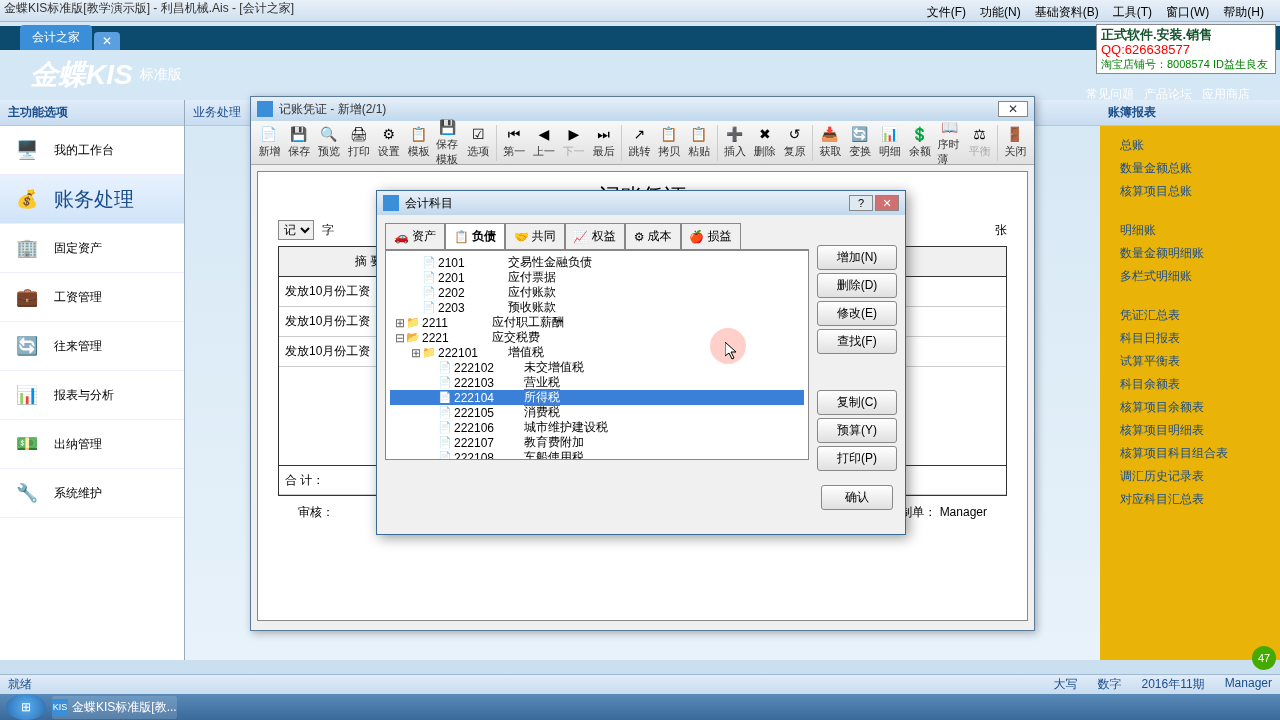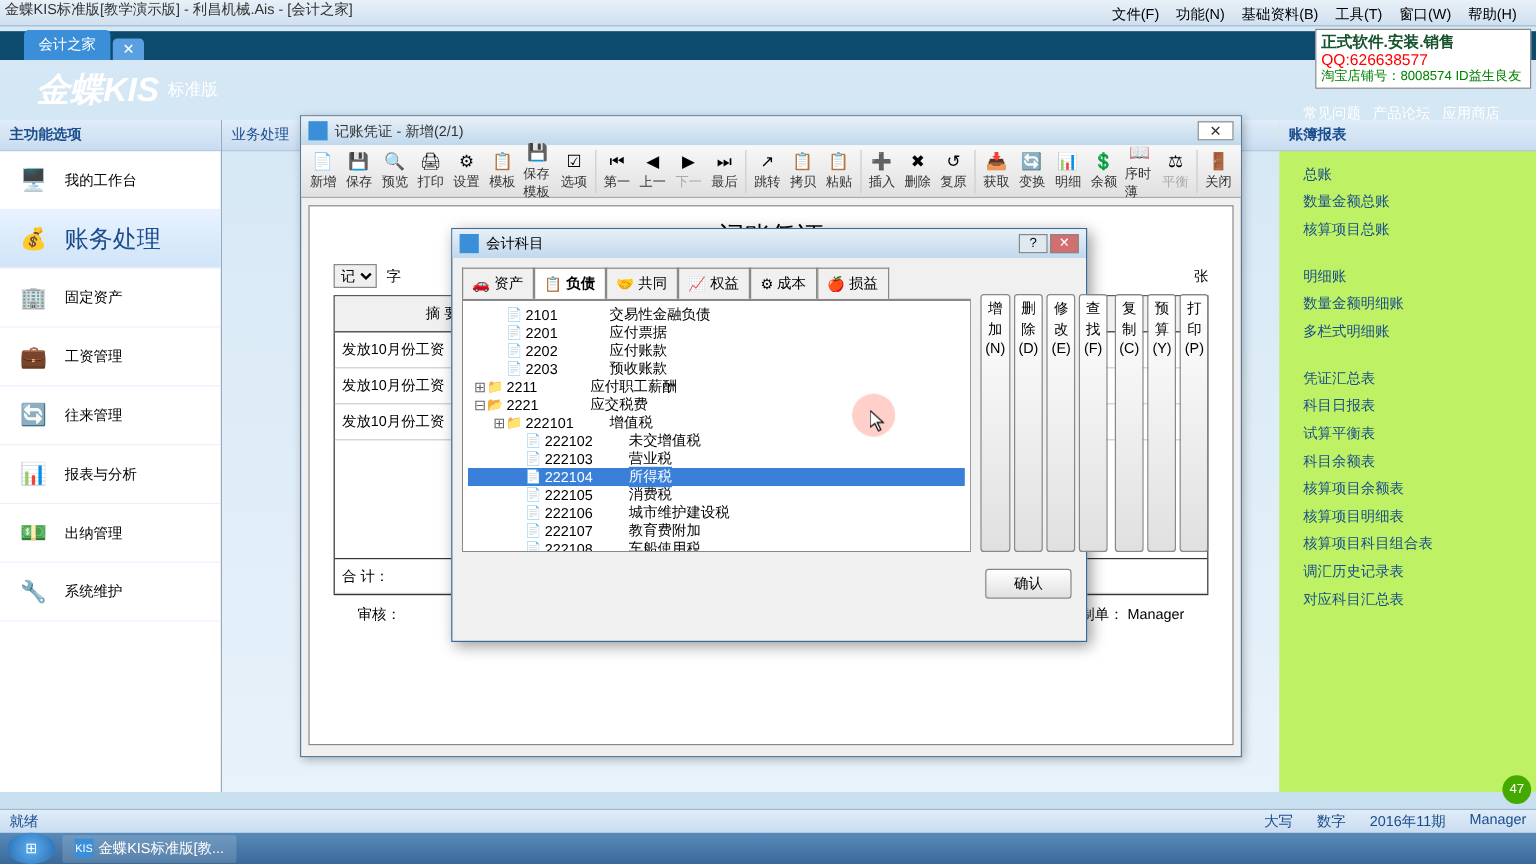--- a/index.html
+++ b/index.html
@@ -21,21 +21,21 @@
 .brand-links span{margin-left:10px;cursor:pointer}
 .main{display:flex;height:560px}
 .leftnav{width:185px;background:#fff;border-right:1px solid #9ab}
 .leftnav .hdr{background:linear-gradient(#e0ecf8,#c8dcf0);padding:4px 8px;color:#1a4d8c;font-weight:bold;border-bottom:1px solid #b0c8e0}
 .leftnav .item{display:flex;align-items:center;padding:10px 12px;cursor:pointer;border-bottom:1px solid #eef}
 .leftnav .item .ico{width:32px;height:28px;margin-right:10px;display:flex;align-items:center;justify-content:center;font-size:18px}
 .leftnav .item.active{background:linear-gradient(#e8f2ff,#d0e4f8)}
 .leftnav .item.active .txt{font-size:20px;font-weight:normal;color:#1a4d8c}
 .center{flex:1;position:relative;background:linear-gradient(#d6e8f5,#e8f2fa)}
 .center .hdr{background:linear-gradient(#e0ecf8,#c8dcf0);padding:4px 8px;color:#1a4d8c;border-bottom:1px solid #b0c8e0}
-.rightnav{width:214px;background:#bef264}
+.rightnav{width:180px;background:#eab308}
 .rightnav .hdr{background:linear-gradient(#e0ecf8,#c8dcf0);padding:4px 8px;color:#1a4d8c;font-weight:bold;border-bottom:1px solid #b0c8e0}
 .rightnav .grp{padding:8px 20px}
 .rightnav .link{padding:3px 0;color:#1a4d8c;cursor:pointer}
 .voucher-win{position:absolute;left:250px;top:96px;width:785px;height:535px;background:#f0f0f0;border:1px solid #5a7a9a;box-shadow:2px 2px 8px rgba(0,0,0,.3);z-index:50}
 .voucher-win .vt{height:24px;background:linear-gradient(#e8f0f8,#c0d8ec);display:flex;align-items:center;padding:0 6px;color:#333}
 .voucher-win .vt .vicon{width:16px;height:16px;background:#3a8fd8;margin-right:6px}
 .voucher-win .vt .vclose{margin-left:auto;width:30px;height:16px;background:#fff;border:1px solid #888;text-align:center;line-height:14px;cursor:pointer}
 .toolbar{height:44px;background:linear-gradient(#f8f8f8,#e0e0e0);border-bottom:1px solid #aaa;display:flex;align-items:center;padding:0 4px;gap:1px}
 .tb{display:flex;flex-direction:column;align-items:center;width:30px;cursor:pointer;padding:2px}
 .tb .ti{font-size:14px;height:18px}
@@ -64,31 +64,31 @@
 .tabs{display:flex;border-bottom:1px solid #888}
 .dtab{padding:4px 8px;border:1px solid #888;border-bottom:none;background:#f0f0f0;display:flex;align-items:center;gap:3px;cursor:pointer;font-size:12px}
 .dtab.active{background:#fff;font-weight:bold}
 .tree{border:1px solid #888;background:#fff;height:210px;overflow-y:scroll;padding:4px;position:relative}
 .tree-row{display:flex;align-items:center;height:15px;cursor:pointer;font-size:12px}
 .tree-row .exp{width:12px;text-align:center;color:#666}
 .tree-row .fico{width:16px;font-size:11px}
 .tree-row .code{width:70px}
 .tree-row.sel{background:#3a7fd8;color:#fff}
 .tree-row.sel .code,.tree-row.sel .name{background:#3a7fd8}
-.dlg-right{width:80px;display:flex;flex-direction:row;gap:3px;padding-top:22px}
+.dlg-right{width:80px;display:flex;flex-direction:column;gap:3px;padding-top:22px}
 .dlg-btn{border:1px solid #888;background:linear-gradient(#fff,#e0e0e0);padding:3px;text-align:center;cursor:pointer;border-radius:3px;font-size:12px}
 .dlg-foot{padding:6px 12px;display:flex;justify-content:flex-end}
 .dlg-foot .dlg-btn{width:72px}
 .cursor{position:absolute;left:725px;top:342px;z-index:300;pointer-events:none}
 .cursor-halo{position:absolute;left:710px;top:328px;width:36px;height:36px;border-radius:50%;background:rgba(255,120,100,.35);z-index:299;pointer-events:none}
 .statusbar{position:absolute;bottom:26px;left:0;right:0;height:20px;background:linear-gradient(#e0ecf8,#c8dcf0);display:flex;align-items:center;padding:0 8px;font-size:11px;color:#1a4d8c;border-top:1px solid #a0b8d0}
 .statusbar .sbr{margin-left:auto;display:flex;gap:20px}
 .taskbar{position:absolute;bottom:0;left:0;right:0;height:26px;background:linear-gradient(#5a8ab8,#3a6a9a);display:flex;align-items:center}
 .start{width:40px;height:26px;background:radial-gradient(circle,#5ab0f0,#2a6ab0);border-radius:50%;margin:0 6px;display:flex;align-items:center;justify-content:center;color:#fff}
-.task{background:rgba(255,255,255,.15);padding:3px 10px;color:#fff;border-radius:2px;display:flex;align-items:center;gap:4px;font-size:11px}
+.task{background:rgba(255,255,255,.15);padding:3px 0;color:#fff;border-radius:2px;display:flex;align-items:center;gap:4px;font-size:11px}
 .task .tki{width:16px;height:16px;background:#3a8fd8;font-size:9px;color:#fff;text-align:center;line-height:16px}
 .badge{position:absolute;right:4px;bottom:50px;width:24px;height:24px;background:#4a0;border-radius:50%;color:#fff;text-align:center;line-height:24px;font-size:11px}
 </style>
 </head>
 <body>
 
 <div class="titlebar">
   <span>金蝶KIS标准版[教学演示版] - 利昌机械.Ais - [会计之家]</span>
 </div>
 <div class="menubar" id="menubar">

